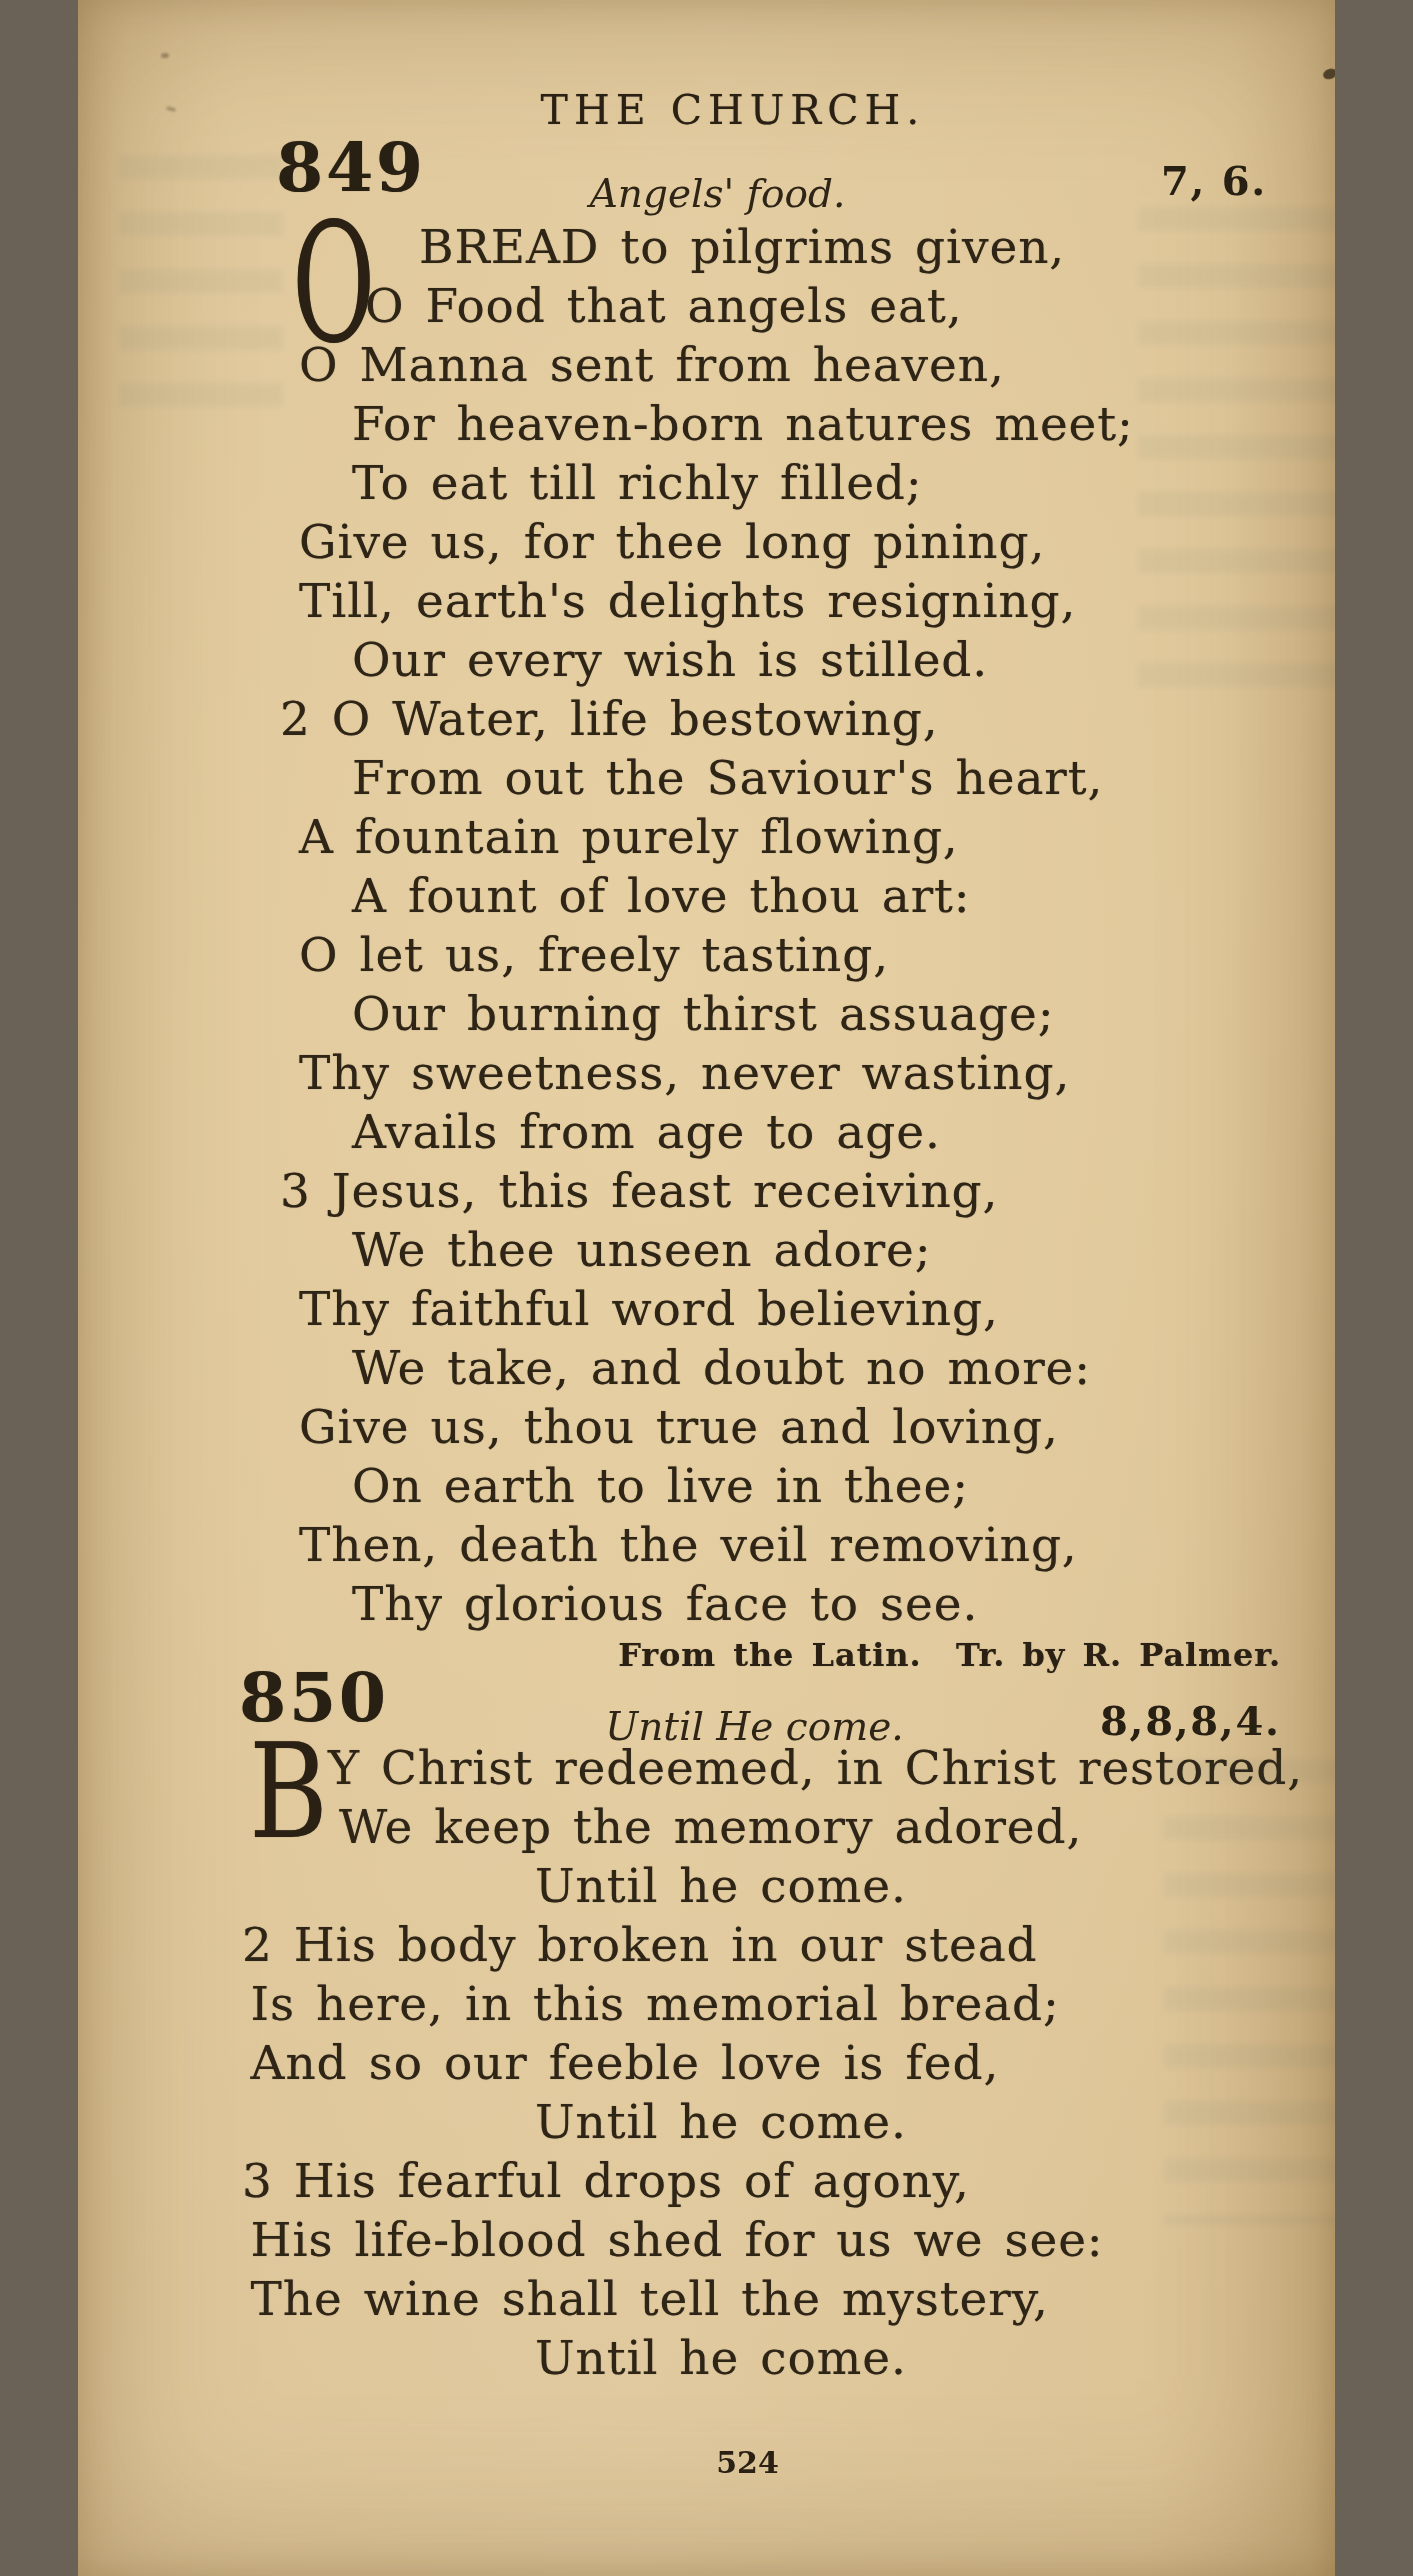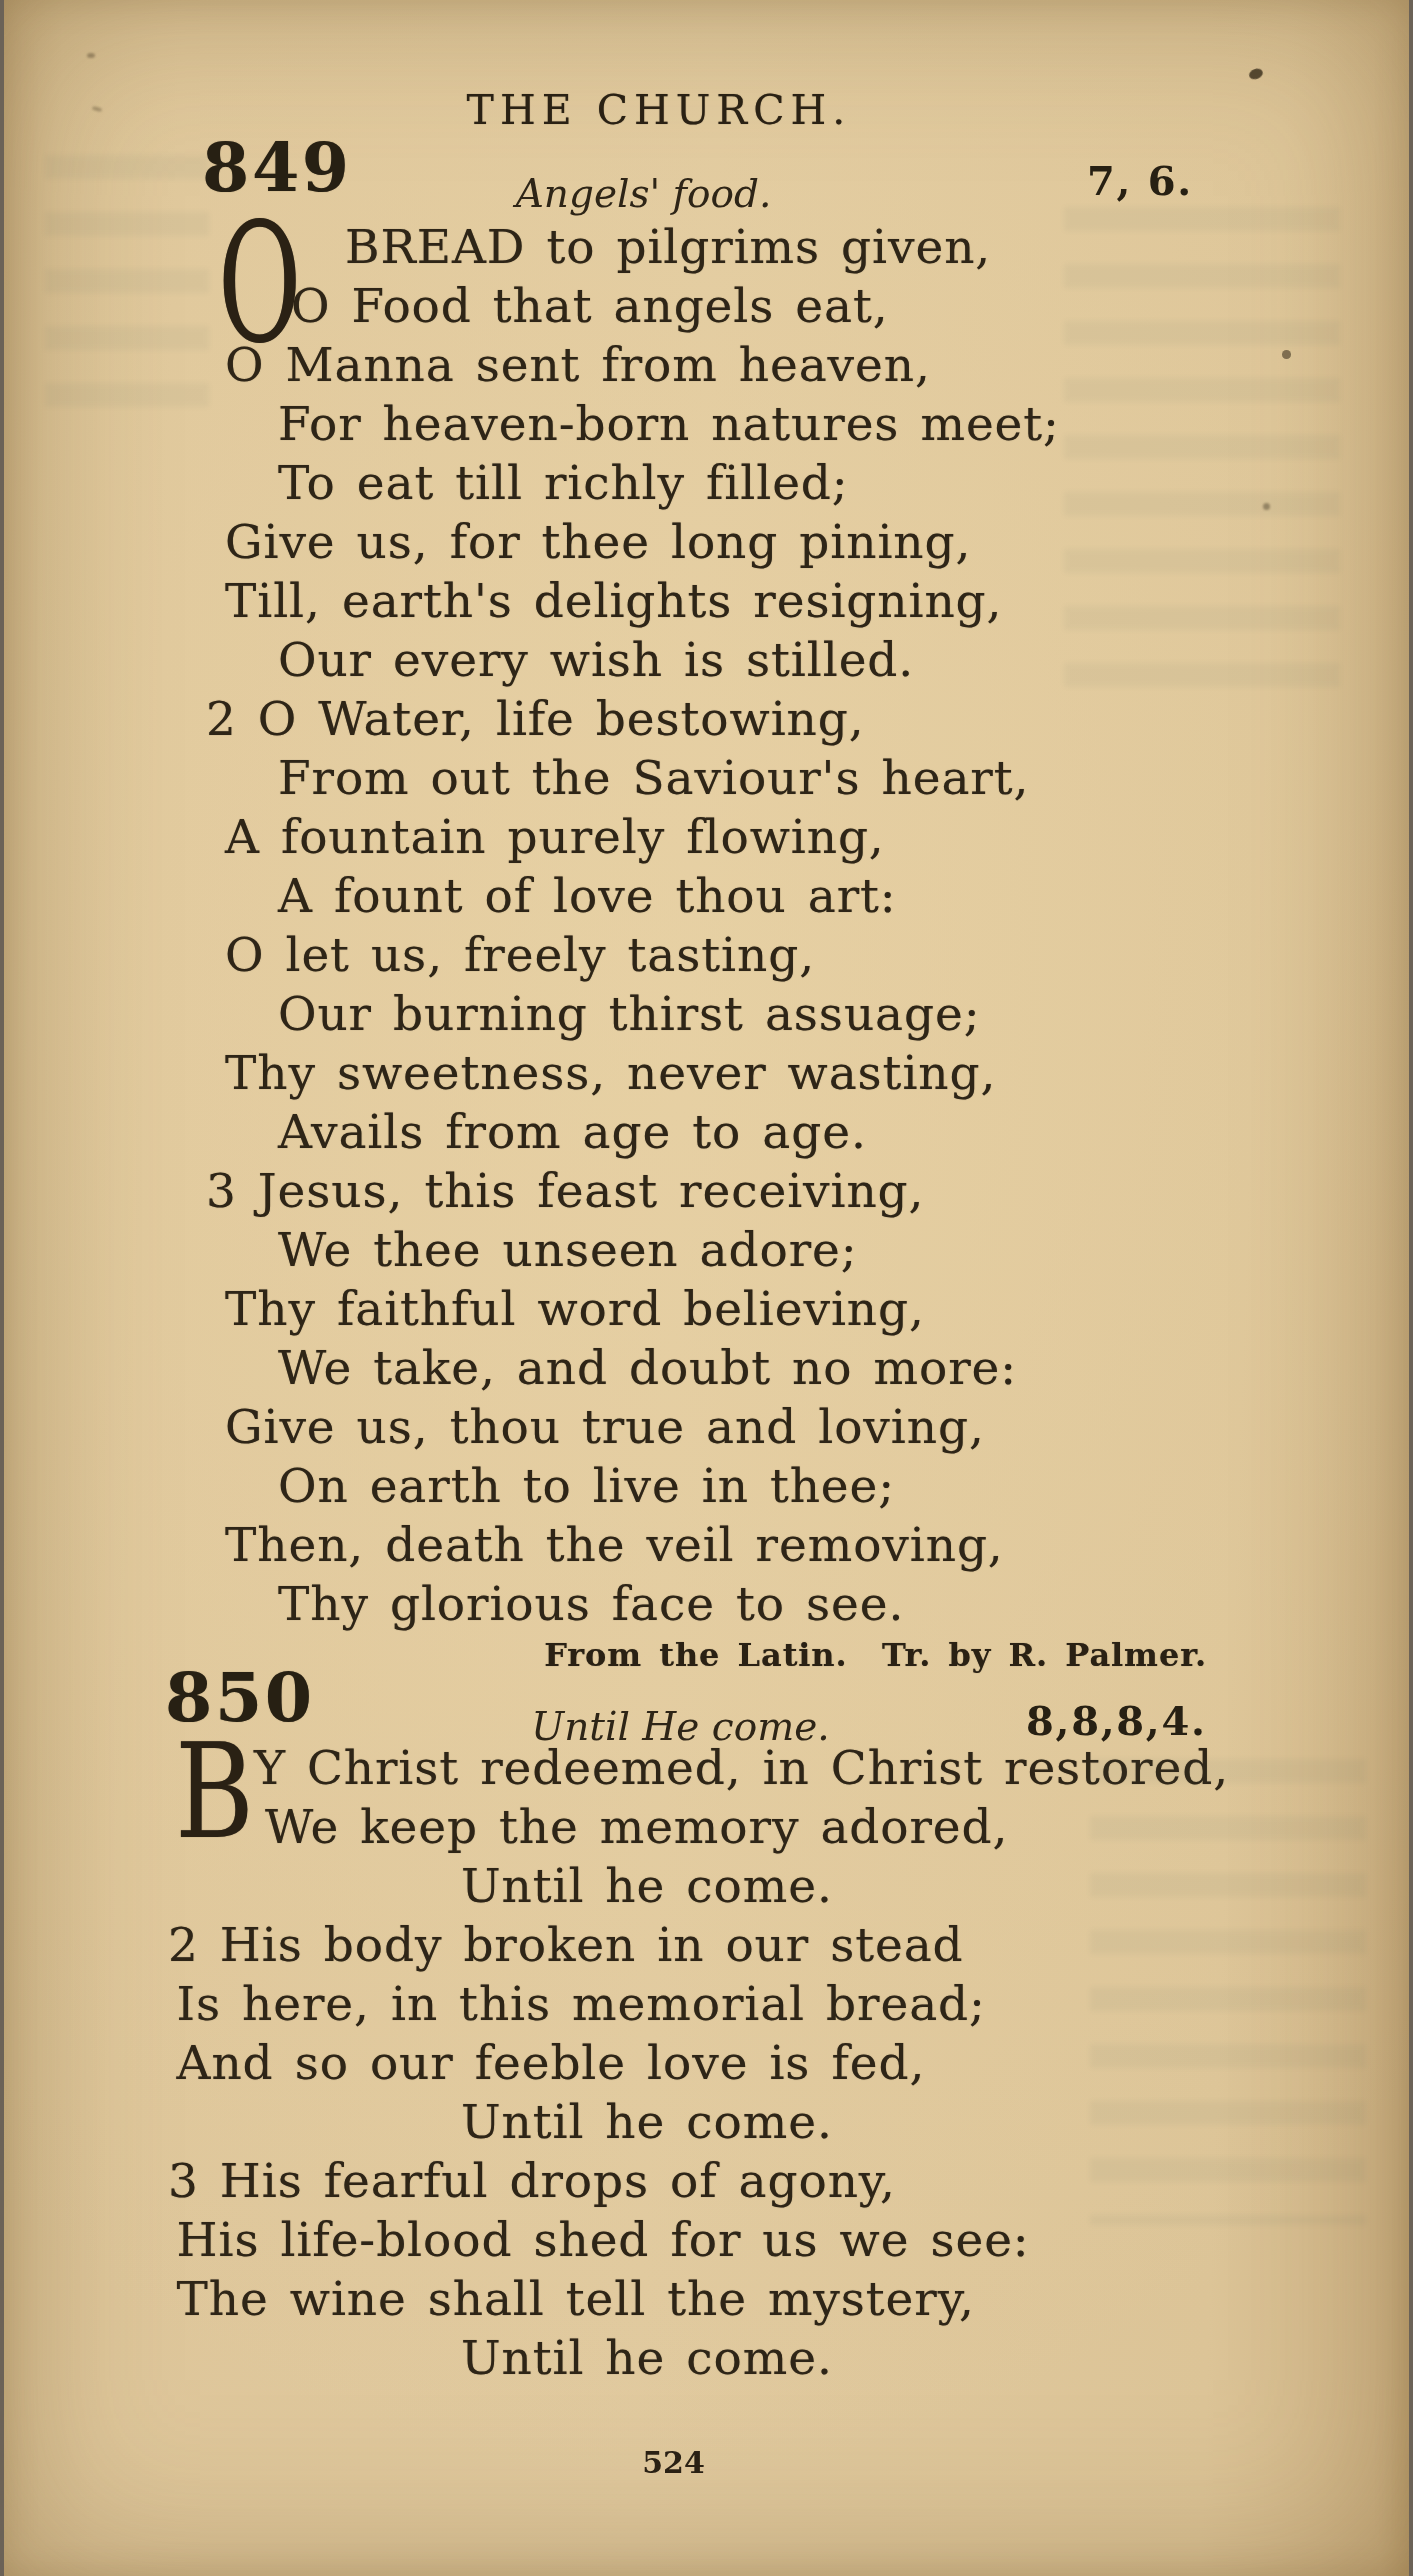--- a/index.html
+++ b/index.html
@@ -1,18 +1,18 @@
 <!DOCTYPE html>
 <html style="font-size:14px"><head>
 <meta charset="utf-8">
 <style>
   html,body{margin:0;padding:0;background:#6b6257;}
   .page{
     position:relative;
-    width:1405px;height:2576px;
+    width:1257px;height:2576px;
     margin:0 auto;
     overflow:hidden;
     background:
       radial-gradient(ellipse 130% 95% at 46% 38%, rgba(236,214,168,.55) 0%, rgba(0,0,0,0) 62%),
       linear-gradient(92deg,#cdb386 0%,#d9c194 4%,#dec69a 12%,#e0c99e 48%,#dcc497 86%,#d0b587 98%,#c8ac7c 100%);
     box-shadow: inset 0 0 164px rgba(110,82,38,.38), inset 0 0 34px rgba(110,82,38,.22);
     font-family:"DejaVu Serif","Liberation Serif",serif;
     color:#2e2517;
   }
   

